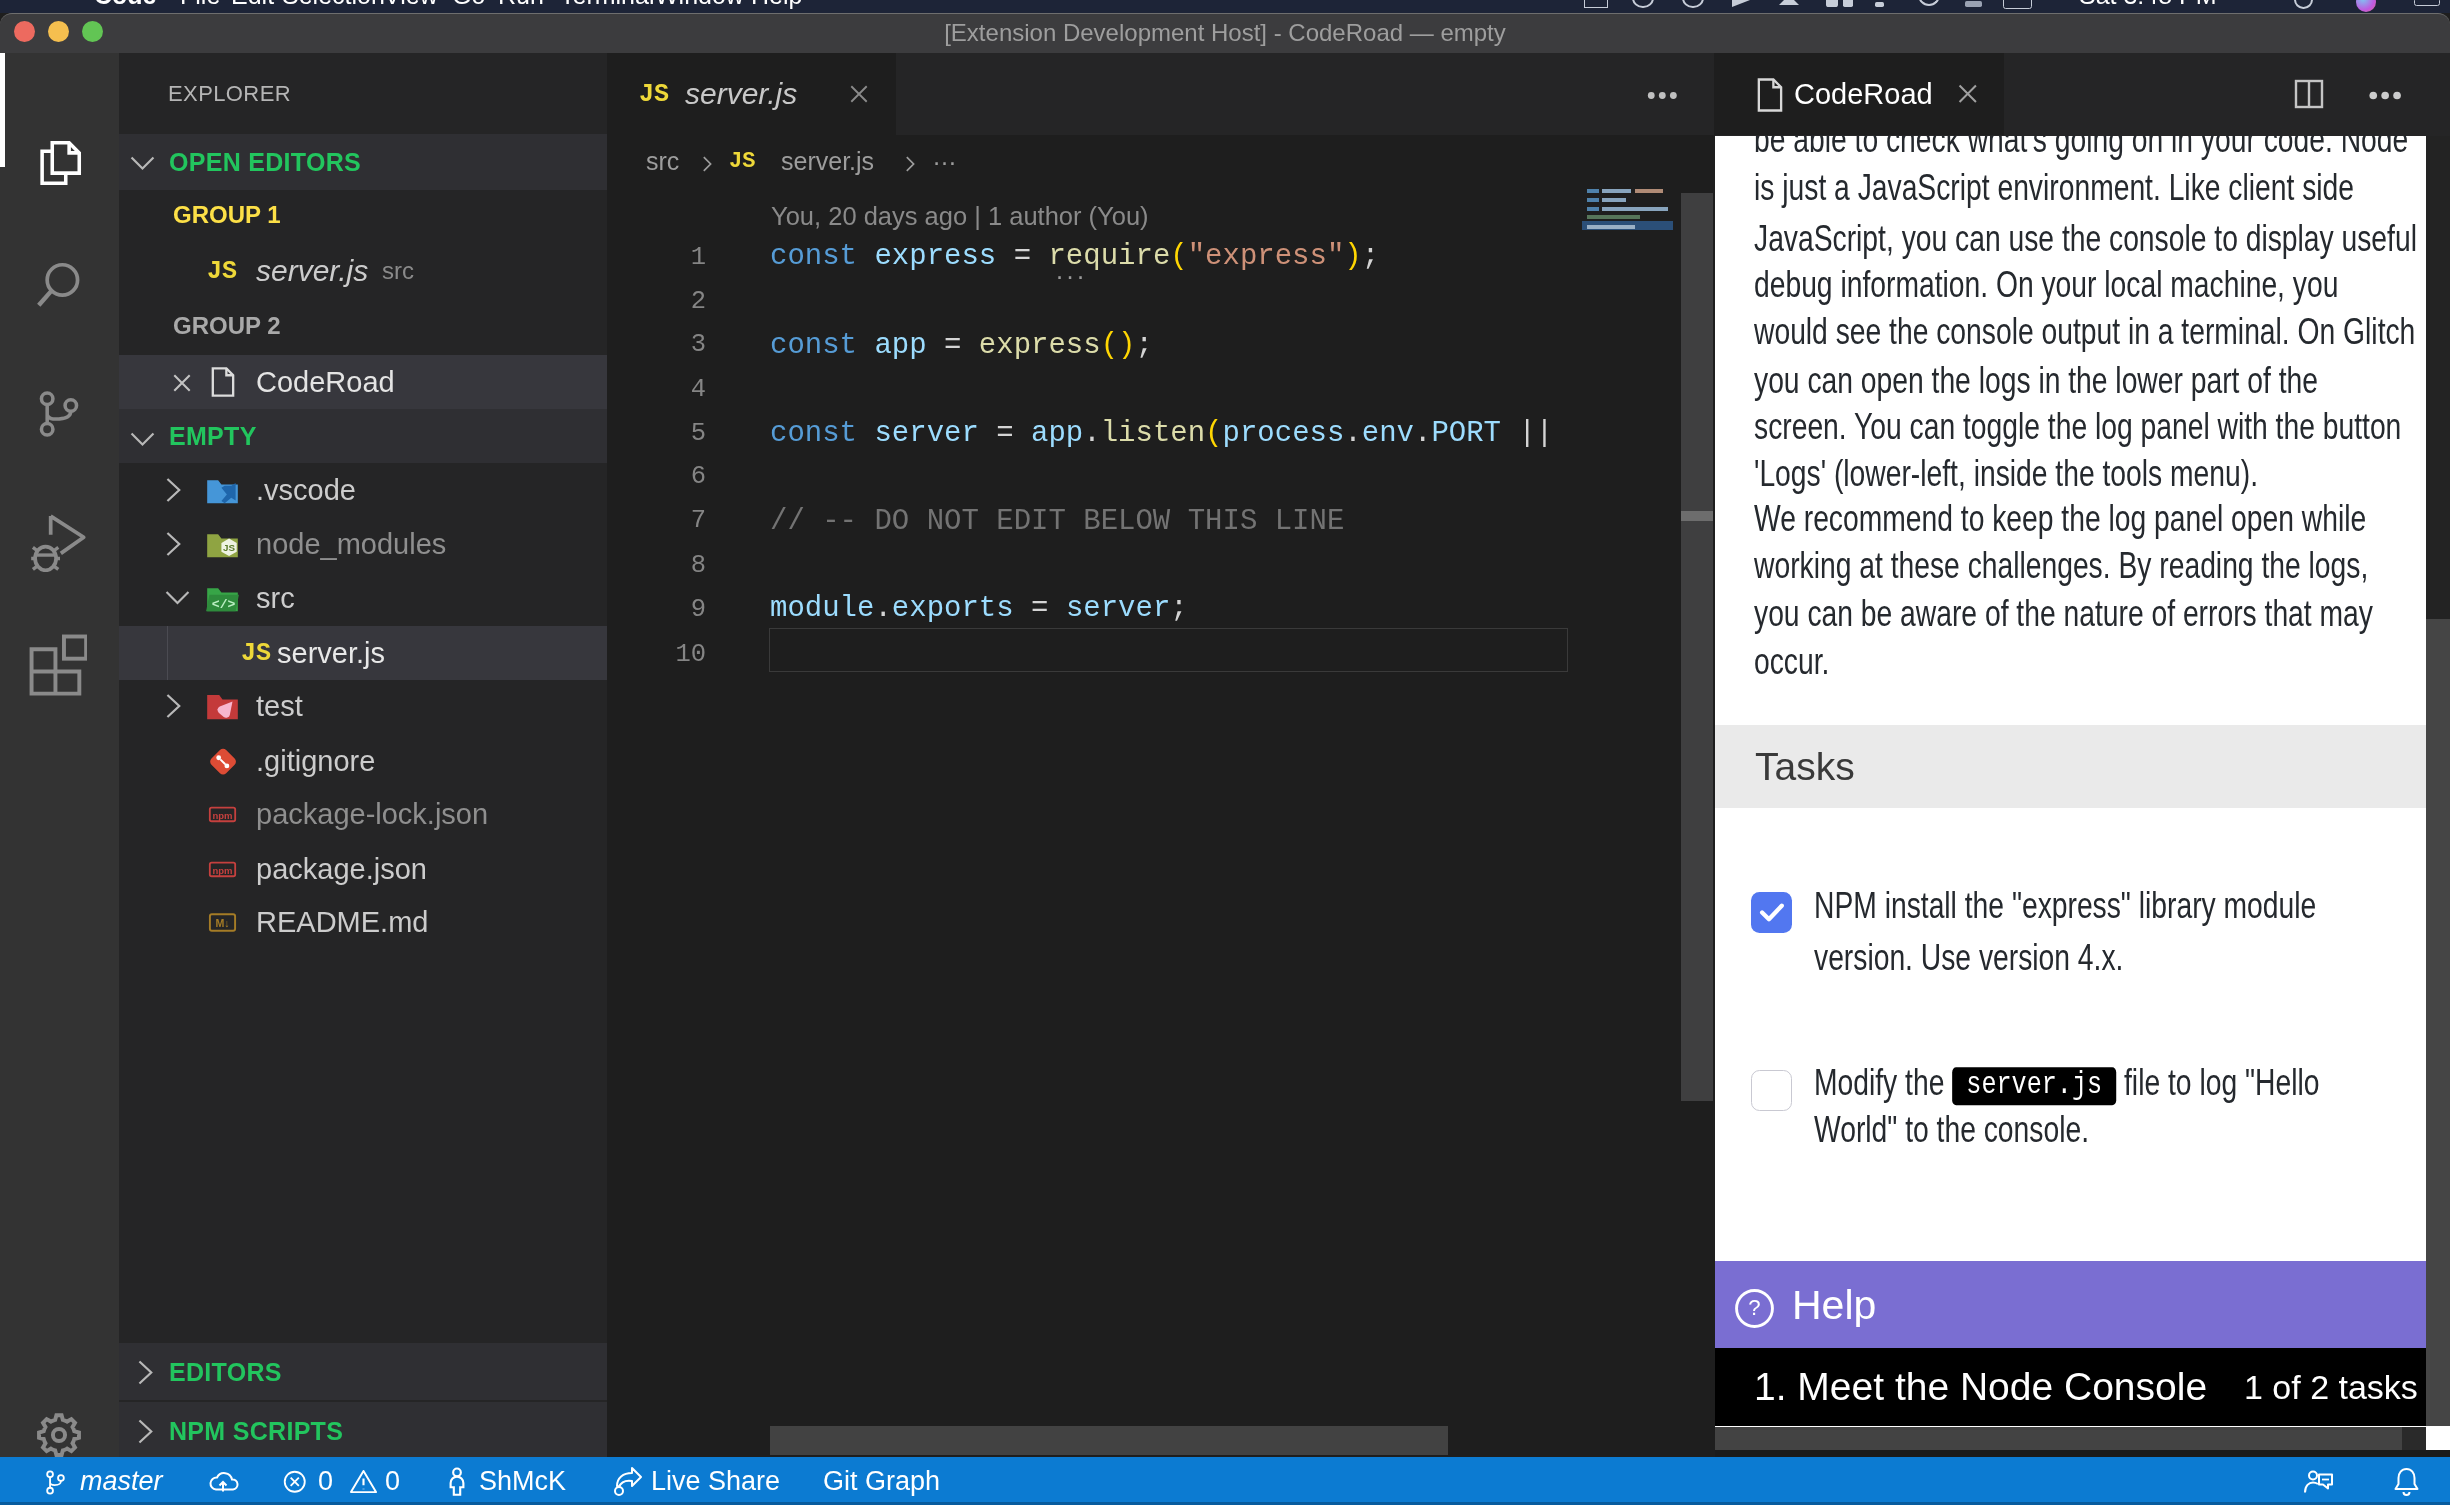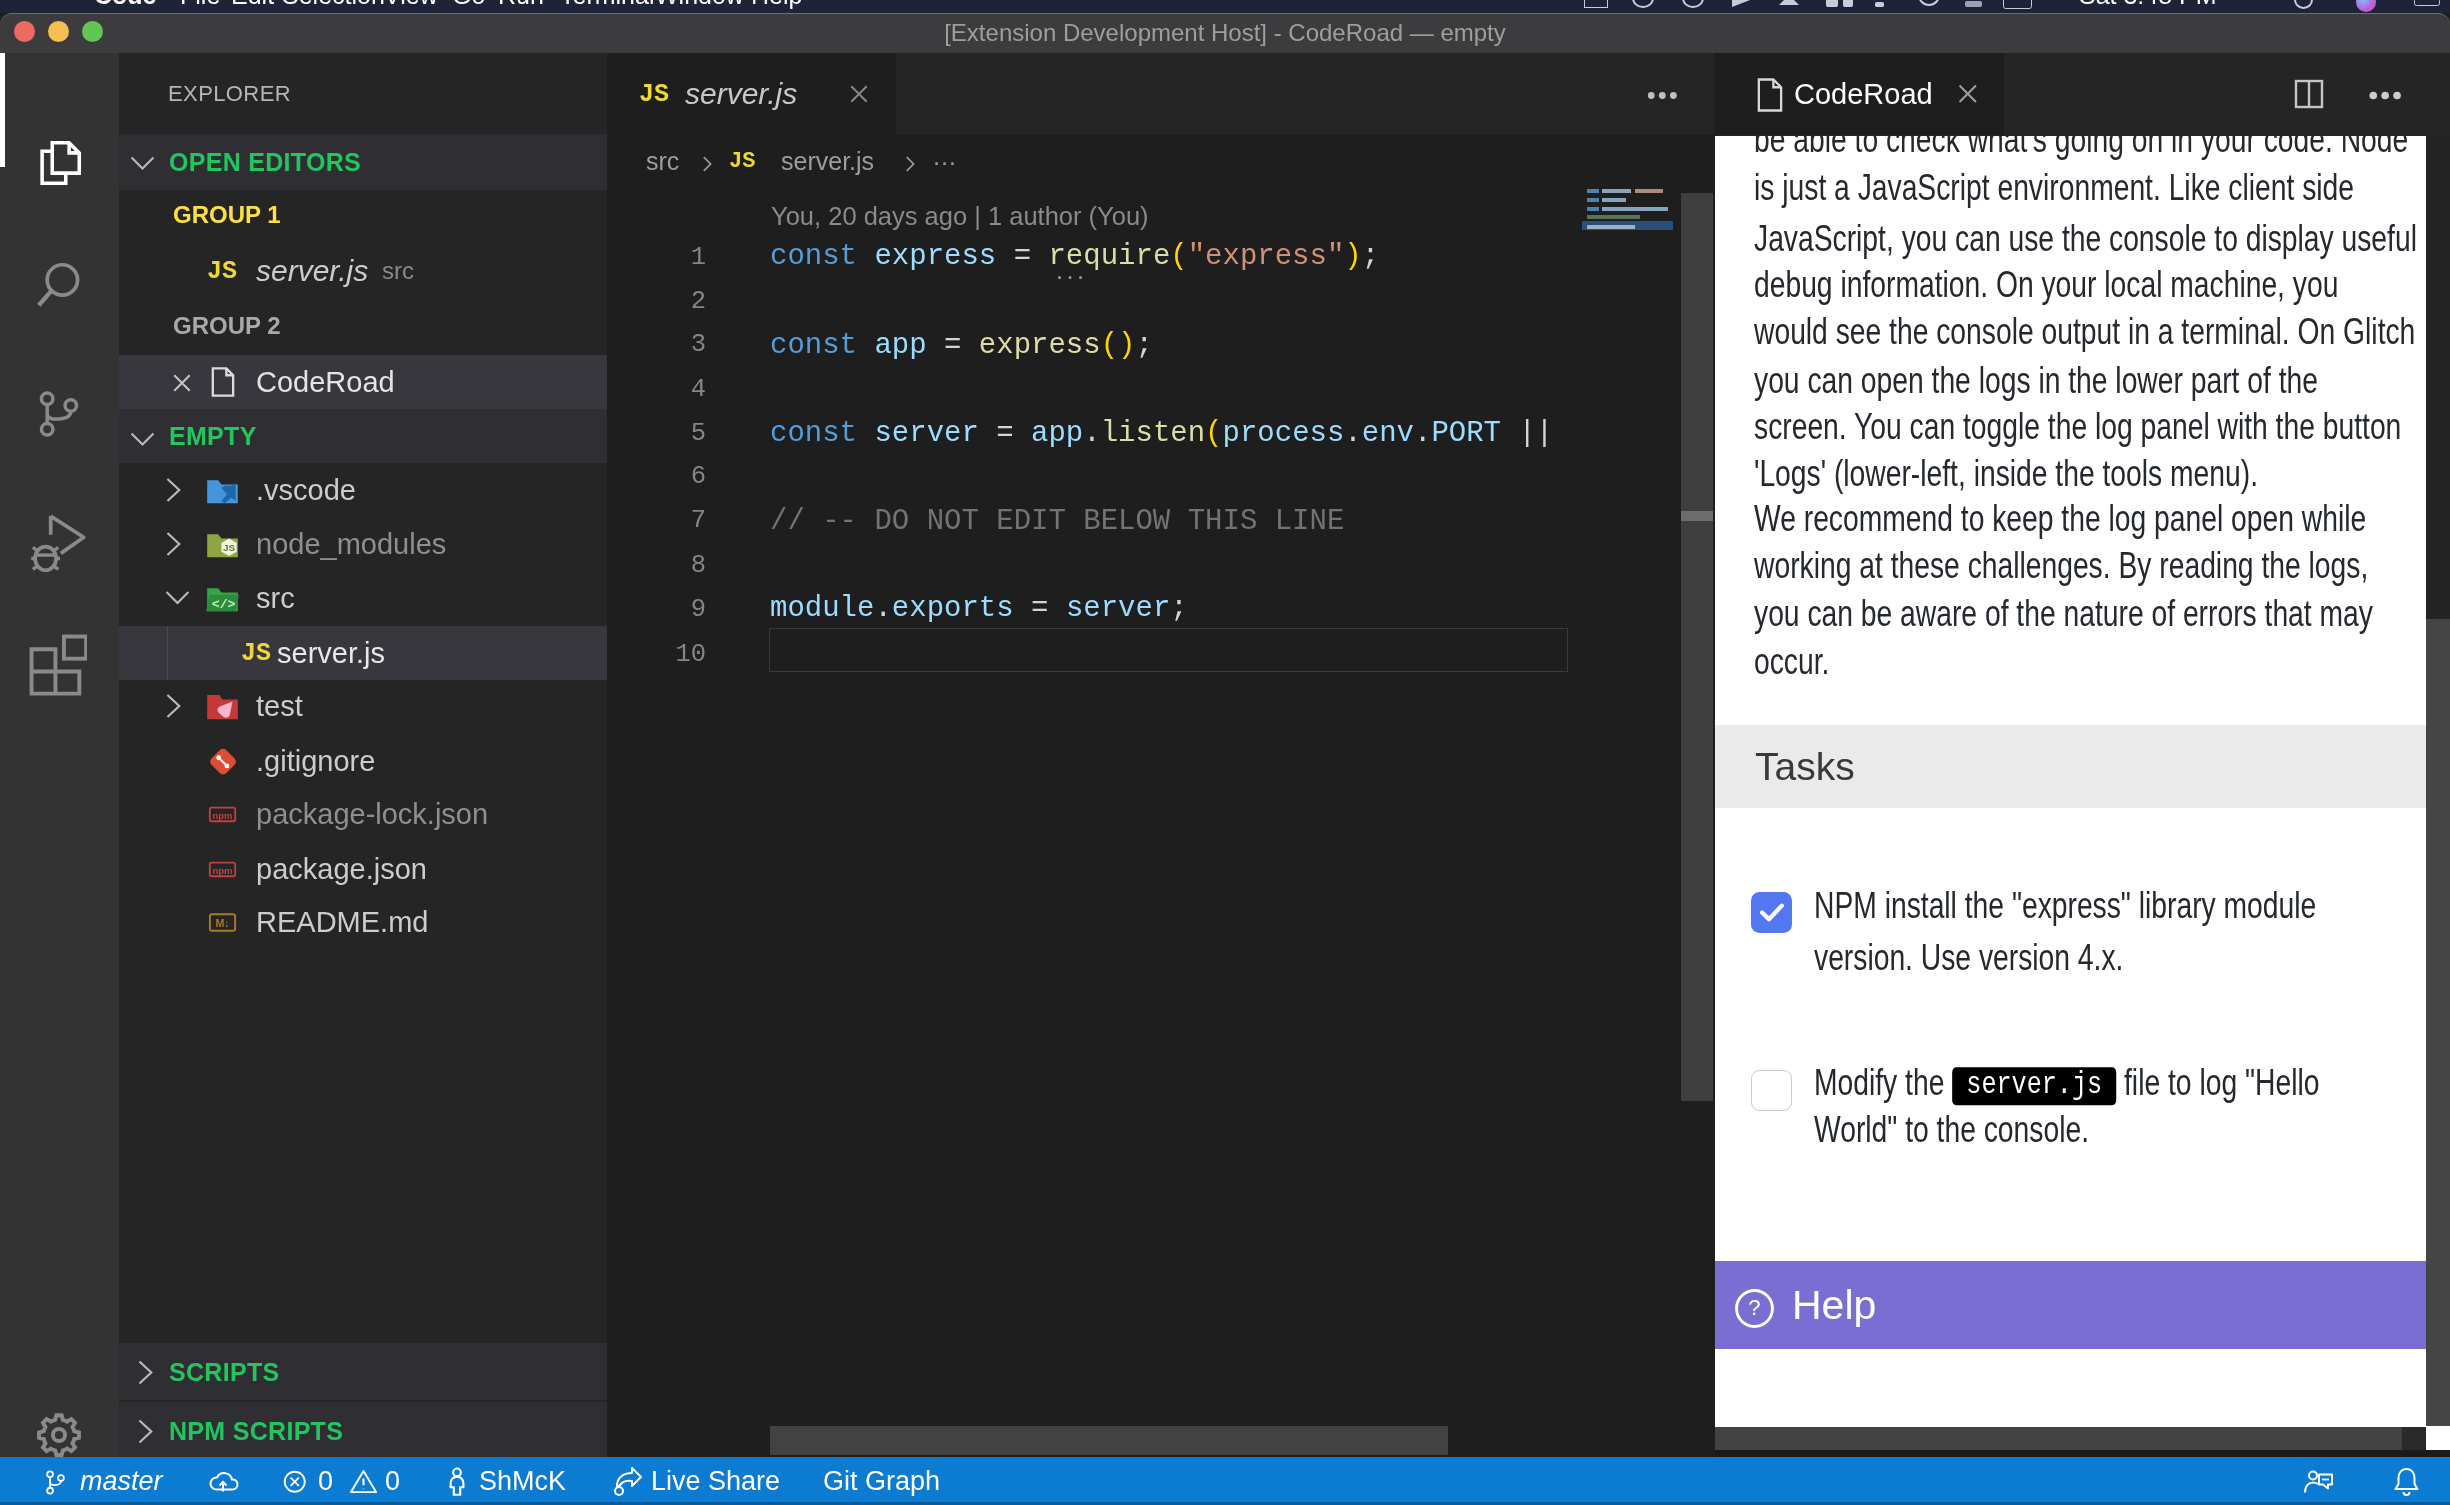--- a/index.html
+++ b/index.html
@@ -215,21 +215,21 @@
       <rect x="3" y="8" width="26" height="17" rx="2" fill="none" stroke="#a57c26" stroke-width="2"></rect>
       <text x="16" y="21.5" font-size="11" fill="#a57c26" text-anchor="middle" font-family="Liberation Sans" font-weight="bold">M↓</text>
     </svg>
     <span class="nm">README.md</span>
   </div>
 
   <div class="shead" style="top:1290px;height:58px;border-bottom:1.7px solid #252526;">
     <svg class="abs" style="left:17px;top:16px;" width="18.7" height="27" viewBox="0 0 22 32">
           <path class="chev" d="M4 3 L18 16 L4 29"></path>
         </svg>
-    <div class="lbl">SCRIPTS</div>
+    <div class="lbl">EDITORS</div>
   </div>
   <div class="shead" style="top:1349px;height:58px;">
     <svg class="abs" style="left:17px;top:16px;" width="18.7" height="27" viewBox="0 0 22 32">
           <path class="chev" d="M4 3 L18 16 L4 29"></path>
         </svg>
     <div class="lbl">NPM SCRIPTS</div>
   </div>
 </div>
 
 <div class="abs" style="left:607px;top:53px;width:1107px;height:1404px;background:#1e1e1e;overflow:hidden;">
@@ -360,20 +360,24 @@
     <div class="wtask" style="left:99px;top:973px;">World" to the console.</div>
 
     <div class="abs" style="left:0;top:1125px;width:711px;height:88px;background:#7a6ed2;">
       <svg class="abs" style="left:18.7px;top:27px;" width="41" height="41" viewBox="0 0 48 48">
         <circle cx="24" cy="24" r="21" fill="none" stroke="#fff" stroke-width="3.4"></circle>
         <text x="24" y="32" text-anchor="middle" fill="#fff" font-size="26" font-family="Liberation Sans">?</text>
       </svg>
       <div class="abs" style="left:77px;top:50%;transform:translateY(-50%);color:#fff;font-size:41px;">Help</div>
     </div>
 
+    <div class="abs" style="left:0;top:1212px;width:711px;height:78px;background:#000;">
+      <div class="abs" style="left:39px;top:50%;transform:translateY(-50%);color:#fff;font-size:39px;">1. Meet the Node Console</div>
+      <div class="abs" style="left:529px;top:50%;transform:translateY(-50%);color:#fff;font-size:34px;">1 of 2 tasks</div>
+    </div>
 
     <div class="abs" style="left:0;top:1291px;width:687px;height:23px;background:#434343;"></div>
     <div class="abs" style="left:687px;top:1291px;width:24px;height:23px;background:#2a2a2a;"></div>
     <div class="abs" style="left:711px;top:1291px;width:24px;height:23px;background:#ffffff;"></div>
     <div class="abs" style="left:0;top:1314px;width:735px;height:7.7px;background:#1b1b1b;"></div>
 
     <div class="abs" style="left:711px;top:0;width:24px;height:483px;background:#232323;"></div>
     <div class="abs" style="left:711px;top:483px;width:24px;height:807px;background:#454545;"></div>
   </div>
 </div>

